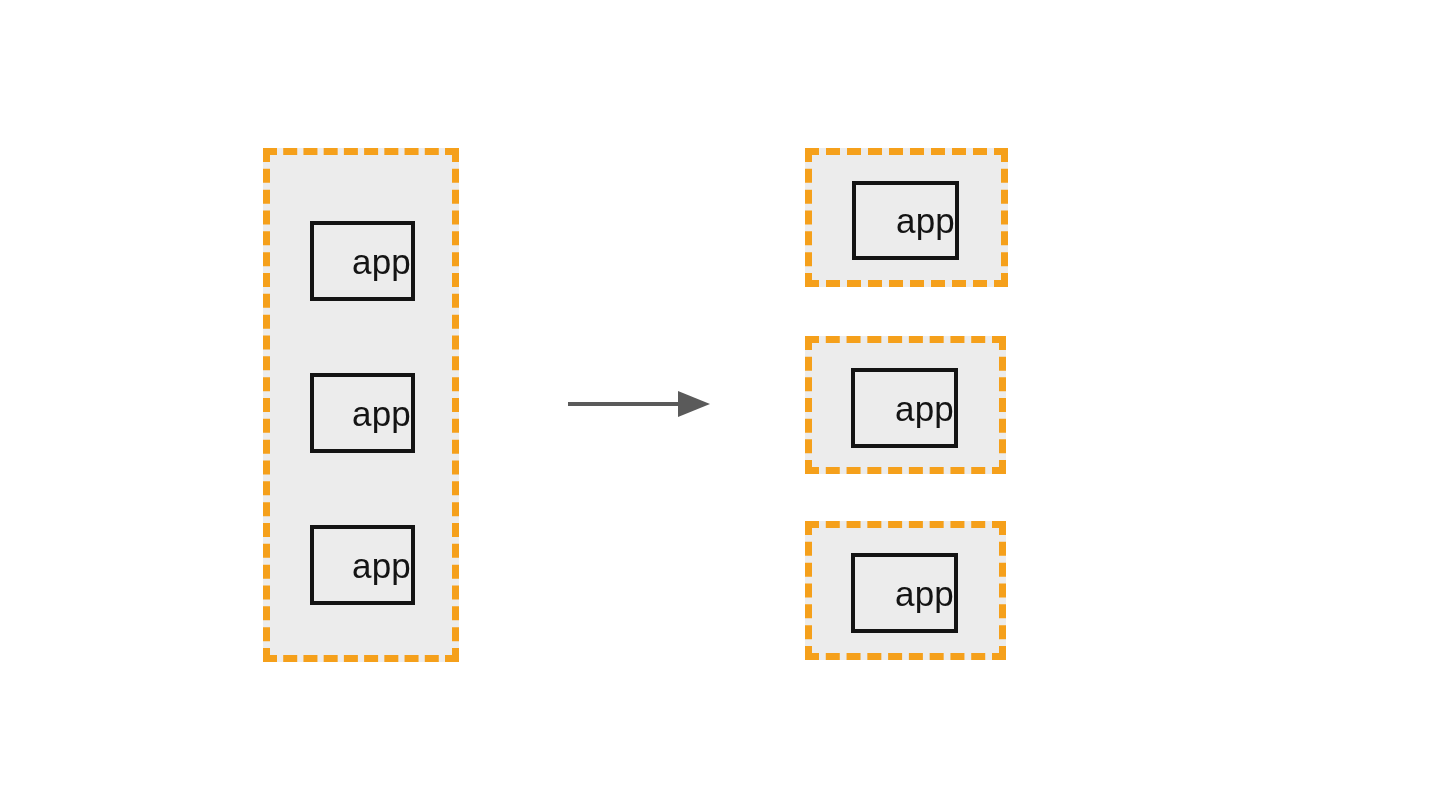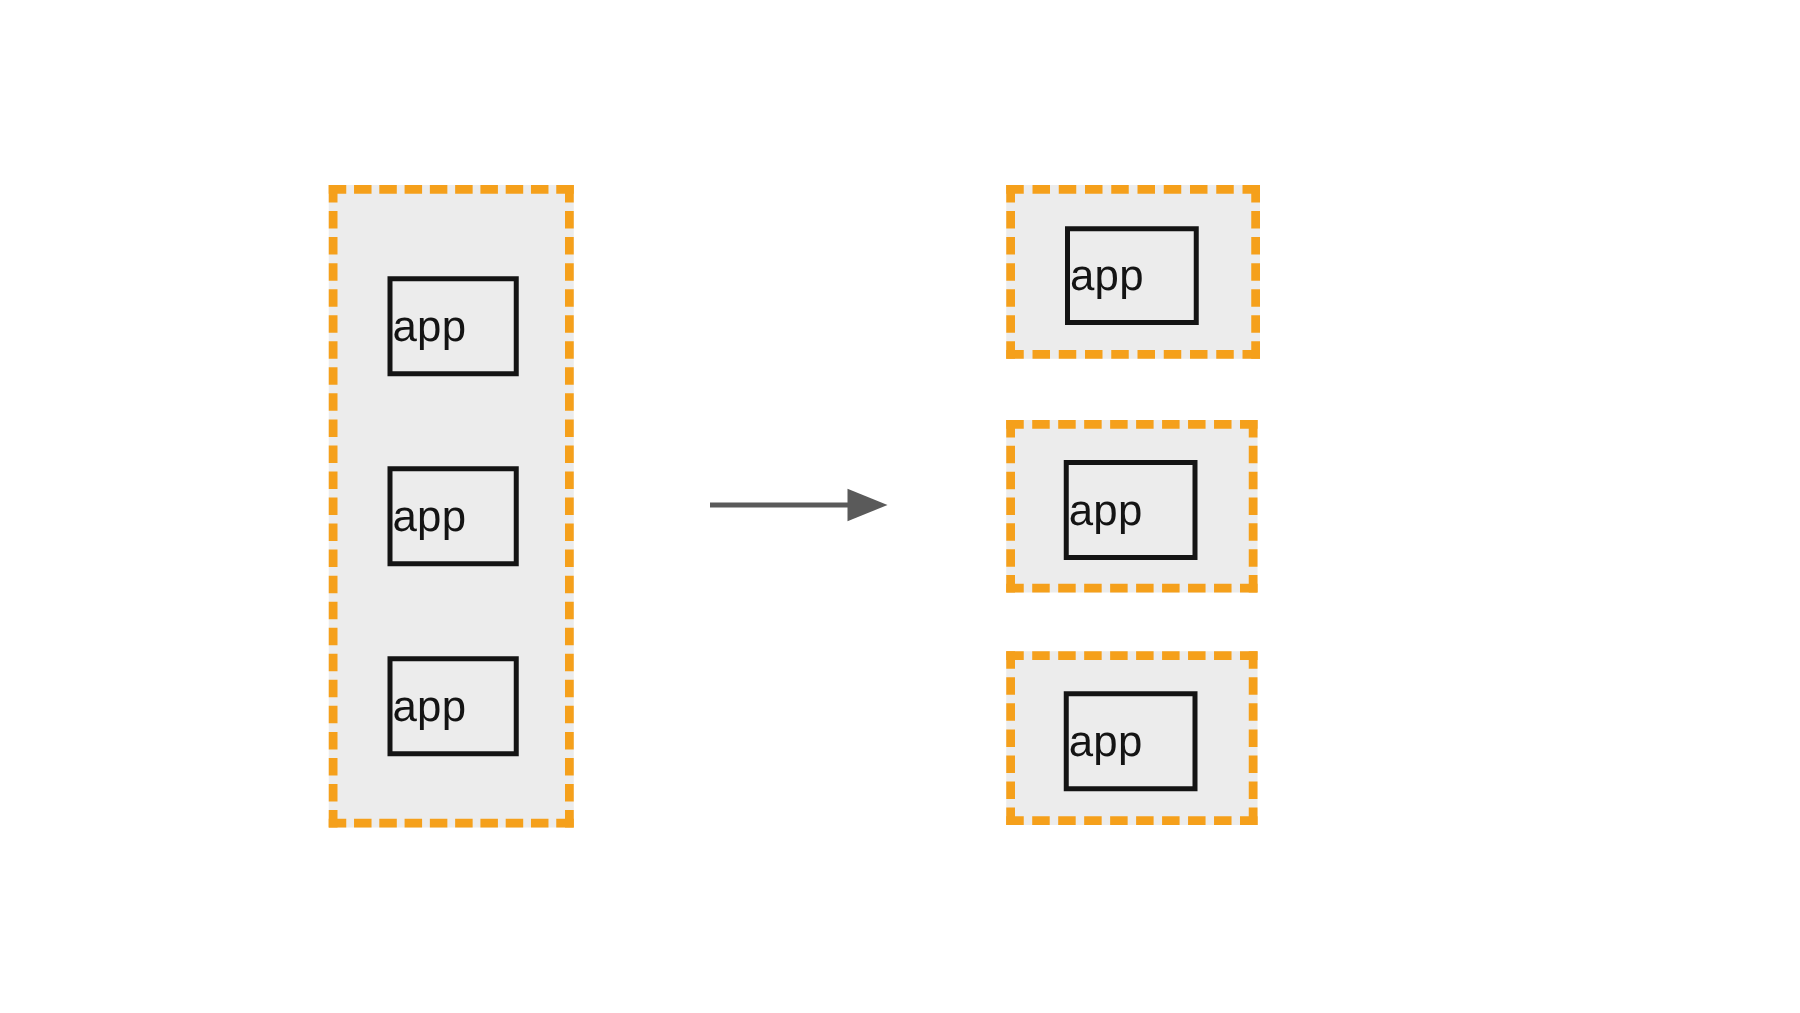--- a/index.html
+++ b/index.html
@@ -60,21 +60,21 @@
   }
 
   
   .app-box {
     position: absolute;
     box-sizing: border-box;
     background: #ececec;
     border: 4px solid #141414;
     display: flex;
     align-items: center;
-    justify-content: flex-start;
+    justify-content: flex-end;
   }
 
   .app-box .app-label {
     font-family: "Liberation Sans", "DejaVu Sans", sans-serif;
     font-size: 35px;
     line-height: 1;
     color: #141414;
     letter-spacing: 0.2px;
     user-select: none;
   }

